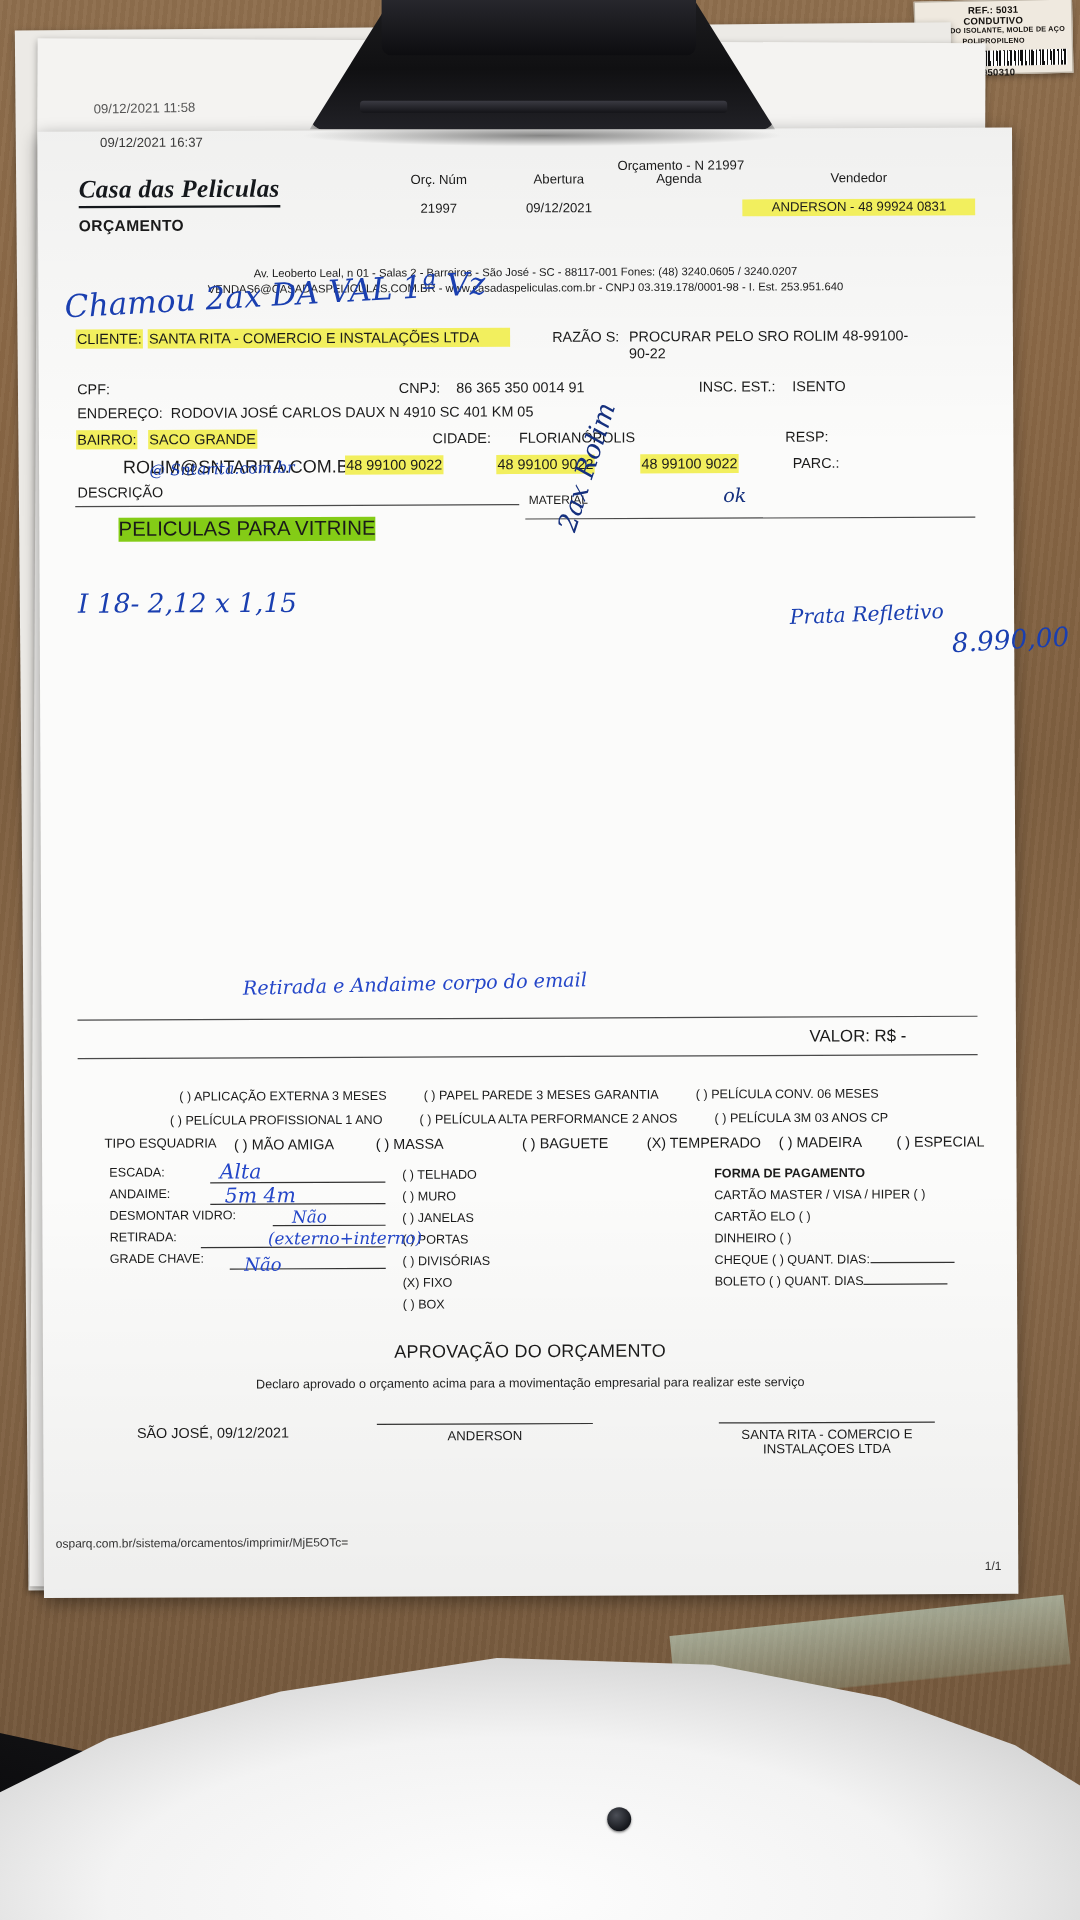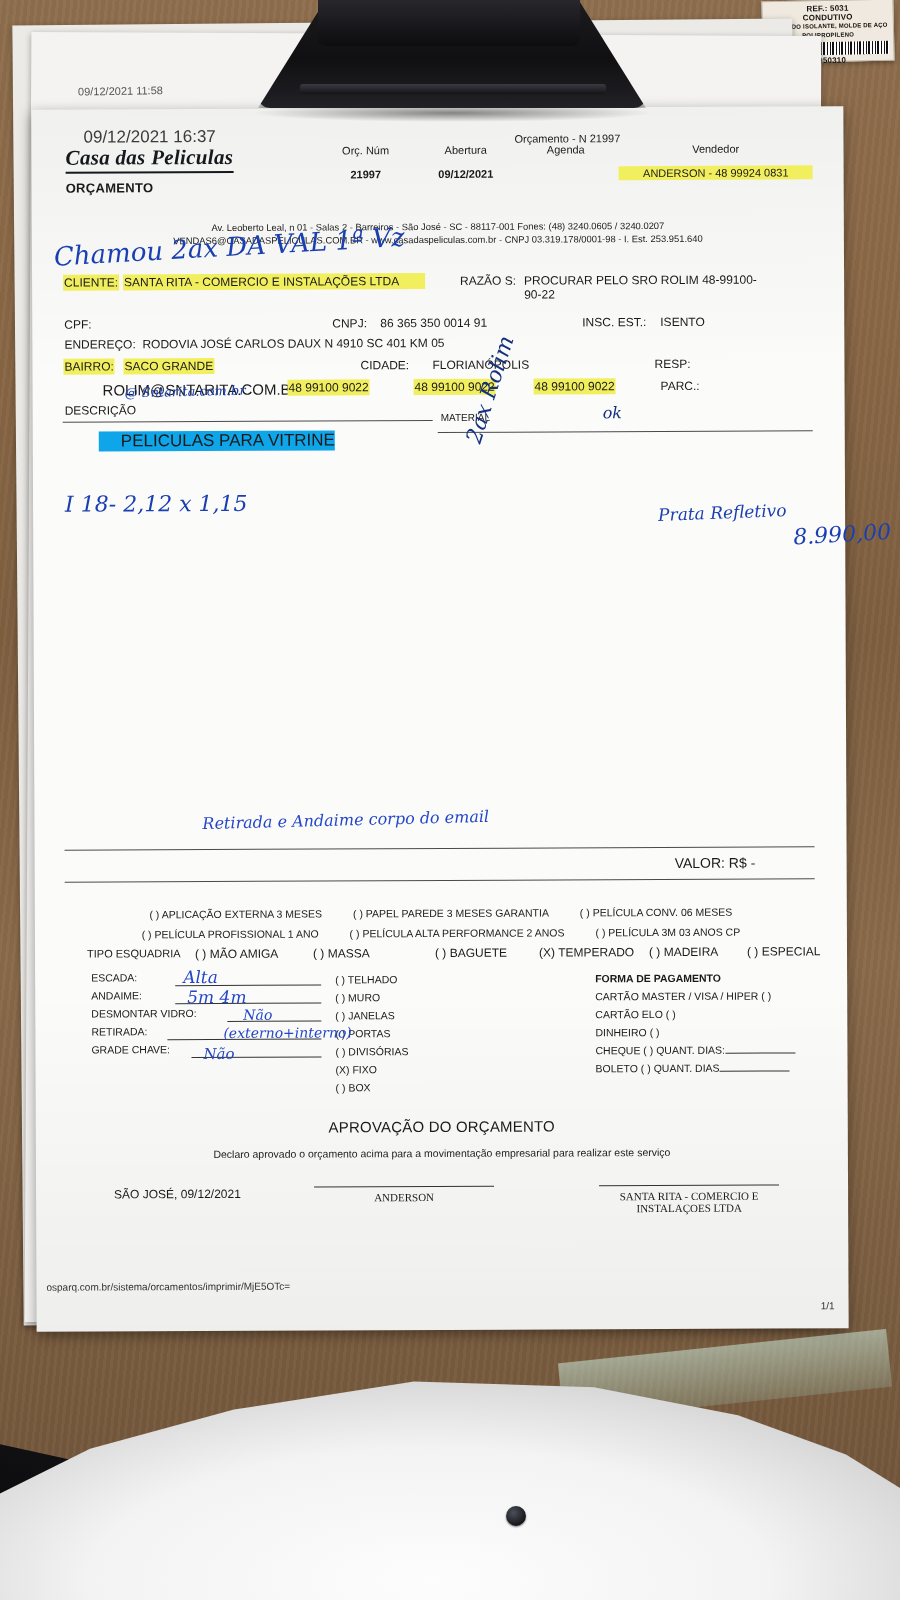--- a/index.html
+++ b/index.html
@@ -58,52 +58,52 @@
     box-shadow:0 4px 14px rgba(0,0,0,.4);
     transform:rotate(-0.25deg);
     color:#1a1a1a;
     font-size:11px;
   }
   .sheet::before{
     content:"";position:absolute;inset:0;
     background:linear-gradient(180deg,rgba(0,0,0,.045),rgba(0,0,0,0) 22%,rgba(0,0,0,0) 72%,rgba(0,0,0,.05));
     pointer-events:none;
   }
-  .ts{position:absolute;left:52px;top:18px;font-size:17px;color:#3a3a3a;}
+  .ts{position:absolute;left:52px;top:4px;font-size:11px;color:#3a3a3a;}
 
   
   .brand{
     position:absolute;left:34px;top:36px;width:250px;
   }
   .brand .logo{
     font-family:"Liberation Serif", serif;font-style:italic;font-weight:bold;
     font-size:21px;letter-spacing:.3px;color:#15181c;
     border-bottom:2px solid #15181c;display:inline-block;padding-bottom:1px;
   }
   .brand .sub{font-size:13px;font-weight:bold;margin-top:7px;letter-spacing:.3px;}
   .hdr-cols{position:absolute;left:290px;top:36px;width:500px;}
   .hdr-top{position:absolute;left:193px;top:-11px;font-size:11px;}
   .hdr-grid{display:flex;gap:0;font-size:11px;}
   .hdr-grid .c{padding-right:10px;text-align:center;}
   .hdr-grid .lbl{display:block;}
-  .hdr-grid .val{display:block;font-weight:bold;margin-top:12px;}
+  .hdr-grid .val{display:block;font-weight:normal;margin-top:12px;}
   .c1{width:92px;text-align:center;}
   .c2{width:96px;text-align:center;}
   .c3{width:92px;text-align:center;}
   .c4{width:200px;}
 
   .addr{
     position:absolute;left:0;right:0;top:112px;text-align:center;
     font-size:9.4px;line-height:13px;color:#1a1a1a;
   }
 
   .row{position:absolute;font-size:12px;}
   .bold{font-weight:normal;}
   .hl{background:#f2ef5e;box-shadow:0 0 0 1px #f2ef5e;}
-  .hl-soft{background:#0ea5e9;padding-left:22px;}
+  .hl-soft{background:#84cc16;}
 
   .sep{position:absolute;height:1px;background:#4a4a4a;}
 
   
   .hw{
     position:absolute;
     color:#1a3fb0;
     font-family:"DejaVu Serif", serif;
     font-style:italic;
     white-space:nowrap;
@@ -124,21 +124,21 @@
   .lg-left .line{position:absolute;left:84px;right:0;bottom:3px;border-bottom:1px solid #333;height:1px;}
   .lg-mid{position:absolute;left:300px;top:0;width:140px;line-height:18px;}
   .lg-right{position:absolute;left:560px;top:0;width:230px;line-height:18px;}
   .lg-right .ttl{font-weight:bold;}
   .uline{display:inline-block;border-bottom:1px solid #333;width:70px;height:11px;}
 
   .approve{position:absolute;left:0;right:0;top:1010px;text-align:center;}
   .approve .t{font-size:15px;letter-spacing:.2px;}
   .approve .d{font-size:10.5px;margin-top:12px;color:#222;}
 
-  .sig{position:absolute;top:1078px;font-size:11px;text-align:center;font-family:Liberation Serif, serif;}
+  .sig{position:absolute;top:1078px;font-size:11px;text-align:center;}
   .sigline{border-top:1px solid #333;width:180px;margin:0 auto 4px;}
   .city{position:absolute;left:78px;top:1078px;font-size:12px;}
 
   .foot{position:absolute;left:10px;right:14px;top:1172px;font-size:10px;color:#333;}
   .foot .pg{position:absolute;right:0;top:22px;}
 
   
   .shirt{
     position:absolute;left:0;bottom:0;width:900px;height:280px;
     background:

